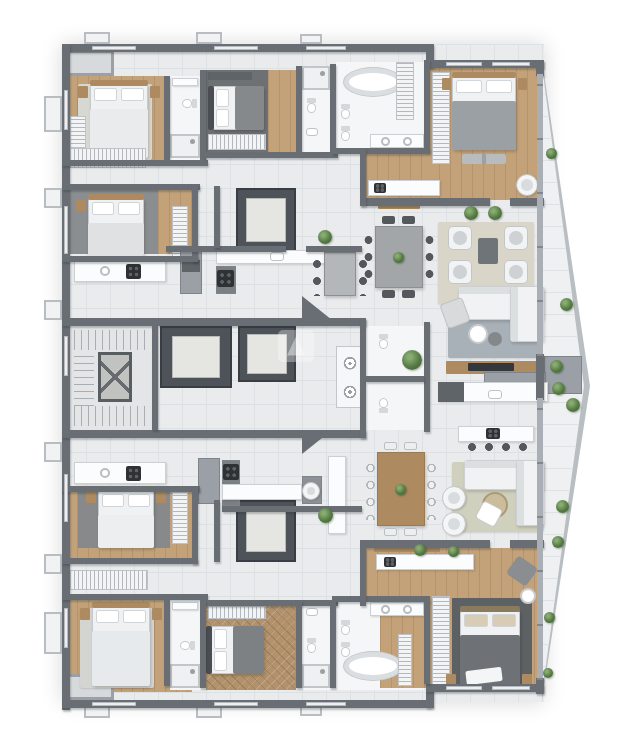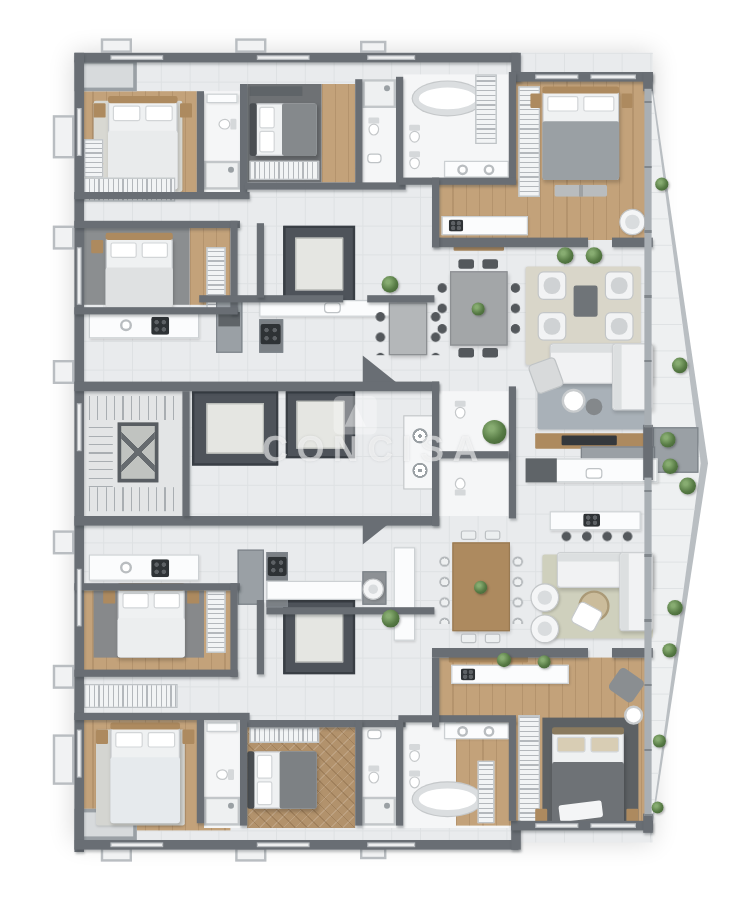--- a/index.html
+++ b/index.html
@@ -464,15 +464,14 @@
   <div class="plant" style="left:560px;top:298px;width:13px;height:13px"></div>
   <div class="plant" style="left:550px;top:360px;width:13px;height:13px"></div>
   <div class="plant" style="left:552px;top:382px;width:13px;height:13px"></div>
   <div class="plant" style="left:566px;top:398px;width:14px;height:14px"></div>
   <div class="plant" style="left:556px;top:500px;width:13px;height:13px"></div>
   <div class="plant" style="left:552px;top:536px;width:12px;height:12px"></div>
   <div class="plant" style="left:544px;top:612px;width:11px;height:11px"></div>
   <div class="plant" style="left:543px;top:668px;width:10px;height:10px"></div>
 
   <div class="wm-logo" style="left:278px;top:330px;width:36px;height:32px"></div>
-  <div class="wm" style="left:182px;top:358px;width:260px;height:40px">CONCISA</div>
 
 </div>
 
 </body></html>

